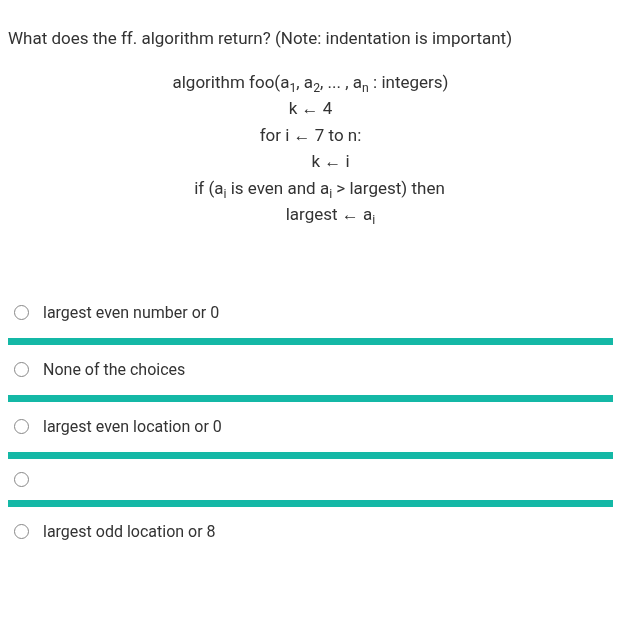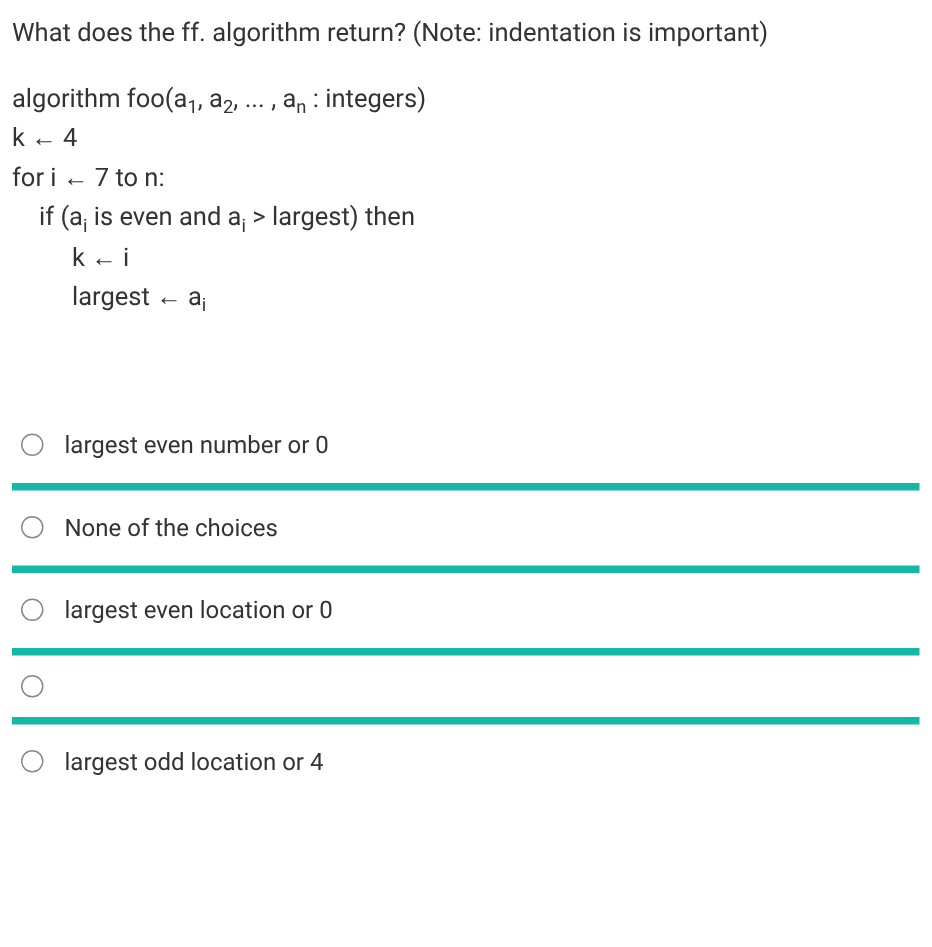--- a/index.html
+++ b/index.html
@@ -13,44 +13,46 @@
       color: #333;
       background: #fff;
       width: 621px;
       padding: 10px 8px;
       line-height: 1.5;
     }
     .question {
       margin-bottom: 18px;
       font-size: 17px;
       color: #333;
+      margin-top: 16px;
     }
     .algorithm {
       font-size: 17px;
       color: #333;
       margin-bottom: 60px;
+      text-align: center;
     }
     .algorithm .line {
       margin: 1px 0;
     }
     .indent1 { padding-left: 18px; }
     .indent2 { padding-left: 40px; }
     sub {
       font-size: 0.72em;
       vertical-align: sub;
       line-height: 0;
     }
     .choices {
       margin-top: 10px;
     }
     .choice {
       display: flex;
       align-items: center;
       padding: 13px 6px;
-      border-bottom: 5px solid #14b8a6;
+      border-bottom: 7px solid #14b8a6;
       font-size: 16px;
       color: #333;
     }
     .choice:last-child {
       border-bottom: none;
     }
     .radio {
       width: 15px;
       height: 15px;
       border: 1.5px solid #888;
@@ -61,22 +63,22 @@
   </style>
 </head>
 <body>
 
 <div class="question">What does the ff. algorithm return? (Note: indentation is important)</div>
 
 <div class="algorithm">
   <div class="line"><span>algorithm foo(a</span><sub>1</sub><span>, a</span><sub>2</sub><span>, ... , a</span><sub>n</sub><span> : integers)</span></div>
   <div class="line">k ← 4</div>
   <div class="line">for i ← 7 to n:</div>
+  <div class="line indent2">k ← i</div>
   <div class="line indent1"><span>if (a</span><sub>i</sub><span> is even and a</span><sub>i</sub><span> &gt; largest) then</span></div>
-  <div class="line indent2">k ← i</div>
   <div class="line indent2"><span>largest ← a</span><sub>i</sub></div>
 </div>
 
 <div class="choices">
   <div class="choice">
     <span class="radio"></span>
     <span>largest even number or 0</span>
   </div>
   <div class="choice">
     <span class="radio"></span>
@@ -84,15 +86,15 @@
   </div>
   <div class="choice">
     <span class="radio"></span>
     <span>largest even location or 0</span>
   </div>
   <div class="choice">
     <span class="radio"></span>
   </div>
   <div class="choice">
     <span class="radio"></span>
-    <span>largest odd location or 4</span>
+    <span>largest odd location or 8</span>
   </div>
 </div>
 
 </body></html>

